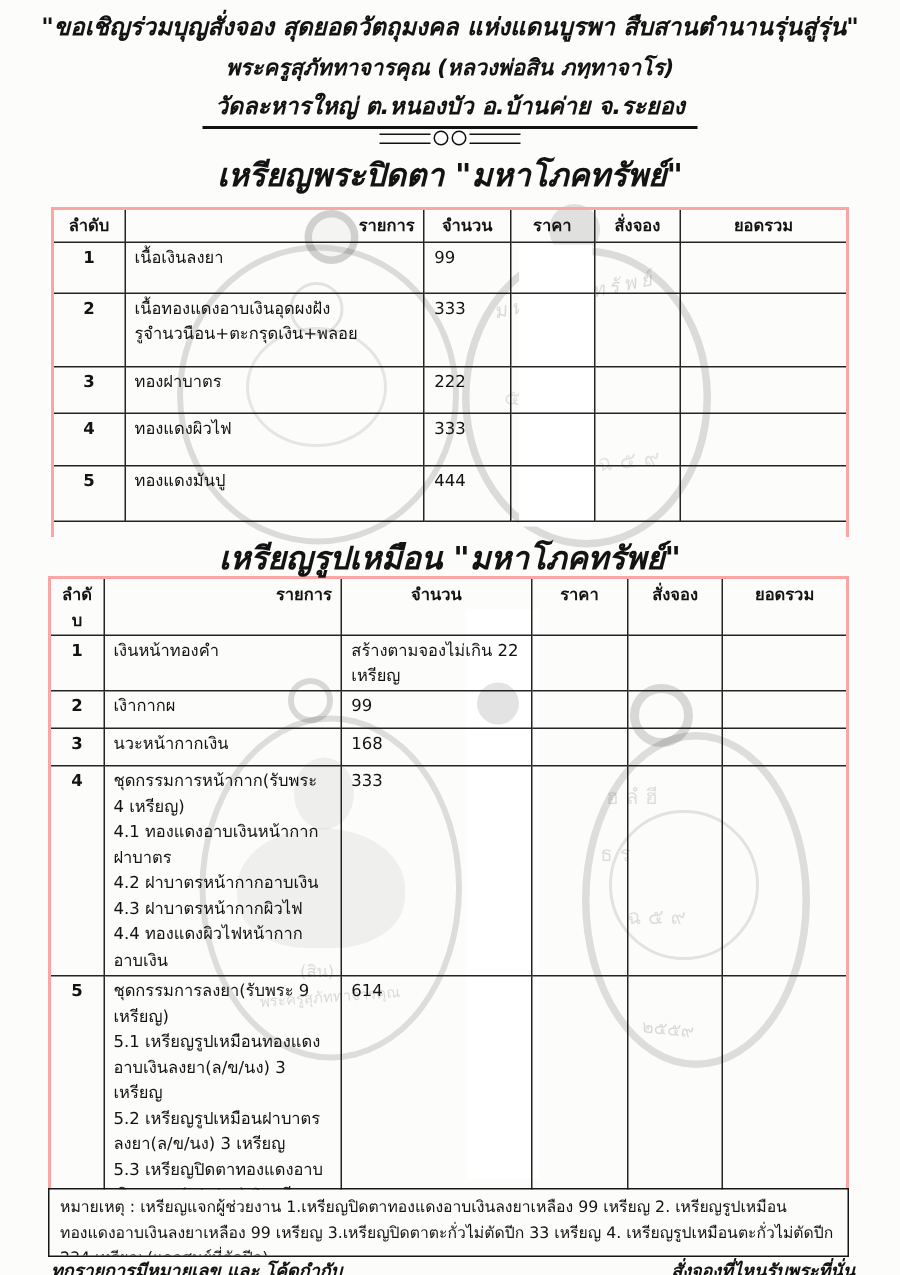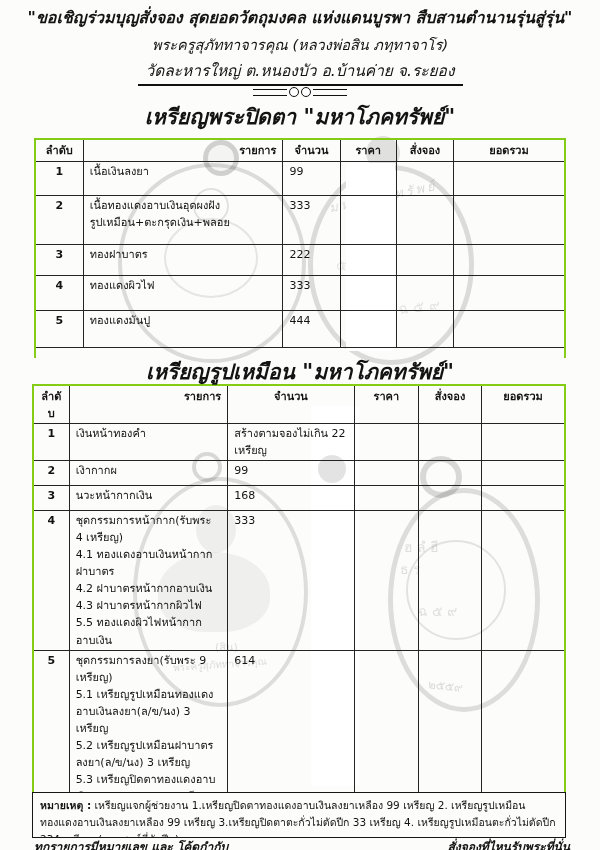--- a/index.html
+++ b/index.html
@@ -5,54 +5,54 @@
   html,body{margin:0;padding:0;}
   body{
     width:600px;height:850px;position:relative;overflow:hidden;
     background:#fcfcfb;color:#131313;
     font-family:"DejaVu Sans","Liberation Sans",sans-serif;
   }
   .abs{position:absolute;}
   .ctr{left:0;width:600px;text-align:center;}
   
   .hdr1{top:5px;font-size:16px;font-weight:bold;font-style:italic;z-index:5;}
-  .hdr2{top:33px;font-size:14.5px;font-weight:normal;font-style:italic;z-index:5;}
+  .hdr2{top:33px;font-size:14.5px;font-weight:bold;font-style:italic;z-index:5;}
   .hdr3wrap{top:58px;z-index:5;}
   .hdr3{display:inline-block;padding:0 8px 1px 8px;border-bottom:2.5px solid #111;
-        font-size:15.5px;font-weight:normal;font-style:italic;}
+        font-size:15.5px;font-weight:bold;font-style:italic;}
   .orn{top:87px;left:50%;transform:translateX(-50%);display:flex;align-items:center;gap:2px;z-index:5;}
   .orn-line{width:34px;height:5px;border-top:1.5px solid #111;border-bottom:1.5px solid #111;}
   .orn-c{width:8px;height:8px;border:1.5px solid #111;border-radius:50%;background:#fff;}
   .sec-title{font-size:21px;font-weight:bold;font-style:italic;z-index:5;}
   .t1-title{top:100px;}
   .t2-title{top:355px;}
   
   .tblwrap{z-index:4;overflow:hidden;}
   .t1wrap{left:34px;top:138px;width:532px;height:220px;}
   .t2wrap{left:32px;top:384px;width:534px;height:409px;}
   table{border-collapse:collapse;width:100%;table-layout:fixed;background:transparent;}
-  table{border:2px solid #84cc16;padding-left:14px;}
+  table{border:2px solid #fca5a5;padding-left:14px;}
   td{border:1.2px solid #242424;padding:1px 6px;vertical-align:top;
      font-size:11px;line-height:1.55;overflow-wrap:anywhere;background:transparent;}
   td.hd{font-weight:bold;text-align:center;padding-top:2px;}
   td.hd-item{font-weight:bold;text-align:right;padding-top:2px;}
   td.c-no{text-align:center;font-weight:bold;}
   td.c-qty{text-align:left;}
   .line2{display:block;}
   
   .r1h0 td{height:18px;} .r1h1 td{height:31px;} .r1h2 td{height:46px;}
   .r1h3 td{height:28px;} .r1h4 td{height:32px;} .r1h5 td{height:34px;}
   .r1he td{height:16px;}
   
   .r2h0 td{height:20px;} .r2ha td{height:22px;}
   .r2h4 td{height:82px;} .r2h5 td{height:122px;}
   
   .notebox{left:32px;top:792px;width:518px;height:36px;border:1.5px solid #161616;
            padding:4px 7px;font-size:10.5px;line-height:1.6;z-index:5;background:transparent;overflow:hidden;}
-  .note-label{font-weight:bold;}
+  .note-label{font-weight:normal;}
   .footline{left:34px;top:837px;width:536px;display:flex;justify-content:space-between;
             font-size:12px;font-weight:bold;font-style:italic;z-index:5;}
   
   .wm{z-index:1;}
   .ring{border-radius:50%;}
   .wm-oval{border-radius:50%;}
   .wm-txt{color:rgba(0,0,0,0.14);white-space:nowrap;}
   .whiteout{background:#fff;z-index:2;}
   .disc{border-radius:50%;background:rgba(0,0,0,0.11);}
   .disc-above{z-index:3;}
@@ -68,27 +68,27 @@
 <div class="abs wm disc" style="left:366px;top:136px;width:34px;height:34px;"></div>
 <div class="abs wm wm-oval" style="left:308px;top:165px;width:156px;height:190px;border:5px solid rgba(0,0,0,0.13);"></div>
 <div class="abs wm wm-txt" style="left:328px;top:186px;font-size:13px;font-style:italic;letter-spacing:3px;transform:rotate(-12deg);">มหาโภคทรัพย์</div>
 <div class="abs wm wm-txt" style="left:336px;top:255px;font-size:15px;transform:rotate(8deg);color:rgba(0,0,0,0.10);">๕ ๓ ๘</div>
 <div class="abs wm wm-txt" style="left:398px;top:295px;font-size:15px;transform:rotate(-6deg);color:rgba(0,0,0,0.10);">ฉ ๕ ๙</div>
 
 <div class="abs wm ring" style="left:192px;top:452px;width:22px;height:22px;border:4px solid rgba(0,0,0,0.14);"></div>
 <div class="abs wm wm-oval" style="left:133px;top:477px;width:167px;height:222px;border:4px solid rgba(0,0,0,0.12);"></div>
 <div class="abs wm disc" style="left:196px;top:505px;width:40px;height:48px;background:rgba(0,0,0,0.055);"></div>
 <div class="abs wm" style="left:158px;top:552px;width:112px;height:80px;background:rgba(0,0,0,0.05);border-radius:50% 50% 42% 42%;"></div>
-<div class="abs wm wm-txt" style="left:200px;top:638px;font-size:11px;margin-left:15px;">(สิน)</div>
+<div class="abs wm wm-txt" style="left:200px;top:638px;font-size:11px;">(สิน)</div>
 <div class="abs wm wm-txt" style="left:150px;top:657px;width:140px;text-align:center;font-size:10px;transform:rotate(-4deg);">พระครูสุภัททาจารคุณ</div>
 
 <div class="abs wm ring" style="left:420px;top:456px;width:30px;height:30px;border:6px solid rgba(0,0,0,0.14);"></div>
 <div class="abs wm wm-oval" style="left:388px;top:488px;width:142px;height:214px;border:5px solid rgba(0,0,0,0.12);"></div>
 <div class="abs wm ring" style="left:406px;top:540px;width:96px;height:96px;border:2px solid rgba(0,0,0,0.10);"></div>
-<div class="abs wm wm-txt" style="left:404px;top:536px;font-size:14px;color:rgba(0,0,0,0.12);">ฮ ลํ ฮี</div>
+<div class="abs wm wm-txt" style="left:404px;top:520px;font-size:14px;color:rgba(0,0,0,0.12);">ฮ ลํ ฮี</div>
 <div class="abs wm wm-txt" style="left:400px;top:558px;font-size:14px;color:rgba(0,0,0,0.12);">ธ ร</div>
 <div class="abs wm wm-txt" style="left:418px;top:600px;font-size:14px;color:rgba(0,0,0,0.12);">ฉ ๕ ๙</div>
 <div class="abs wm wm-txt" style="left:428px;top:676px;font-size:12px;transform:rotate(6deg);color:rgba(0,0,0,0.14);">๒๕๕๙</div>
 
 <div class="abs whiteout" style="left:346px;top:163px;width:49px;height:188px;"></div>
 <div class="abs whiteout" style="left:311px;top:406px;width:48px;height:380px;"></div>
 <div class="abs disc disc-above" style="left:318px;top:455px;width:28px;height:28px;"></div>
 
 <div class="abs ctr hdr1">"ขอเชิญร่วมบุญสั่งจอง สุดยอดวัตถุมงคล แห่งแดนบูรพา สืบสานตำนานรุ่นสู่รุ่น"</div>
 <div class="abs ctr hdr2">พระครูสุภัททาจารคุณ (หลวงพ่อสิน ภทฺทาจาโร)</div>
@@ -128,21 +128,21 @@
       <td>เนื้อเงินลงยา</td>
       <td class="c-qty">99</td>
       <td></td>
       <td></td>
       <td></td>
     </tr>
     <tr class="r1h2">
       <td class="c-no">2</td>
       <td>
         <span class="line2">เนื้อทองแดงอาบเงินอุดผงฝัง</span>
-        <span class="line2">รูปเหมือน+ตะกรุดเงิน+พลอย</span>
+        <span class="line2">รูจำนวนือน+ตะกรุดเงิน+พลอย</span>
       </td>
       <td class="c-qty">333</td>
       <td></td>
       <td></td>
       <td></td>
     </tr>
     <tr class="r1h3">
       <td class="c-no">3</td>
       <td>ทองฝาบาตร</td>
       <td class="c-qty">222</td>
@@ -218,21 +218,21 @@
       <td></td>
       <td></td>
     </tr>
     <tr class="r2h4">
       <td class="c-no">4</td>
       <td>
         <span class="line2">ชุดกรรมการหน้ากาก(รับพระ 4 เหรียญ)</span>
         <span class="line2">4.1 ทองแดงอาบเงินหน้ากากฝาบาตร</span>
         <span class="line2">4.2 ฝาบาตรหน้ากากอาบเงิน</span>
         <span class="line2">4.3 ฝาบาตรหน้ากากผิวไฟ</span>
-        <span class="line2">5.5 ทองแดงผิวไฟหน้ากากอาบเงิน</span>
+        <span class="line2">4.4 ทองแดงผิวไฟหน้ากากอาบเงิน</span>
       </td>
       <td class="c-qty">333</td>
       <td></td>
       <td></td>
       <td></td>
     </tr>
     <tr class="r2h5">
       <td class="c-no">5</td>
       <td>
         <span class="line2">ชุดกรรมการลงยา(รับพระ 9 เหรียญ)</span>

